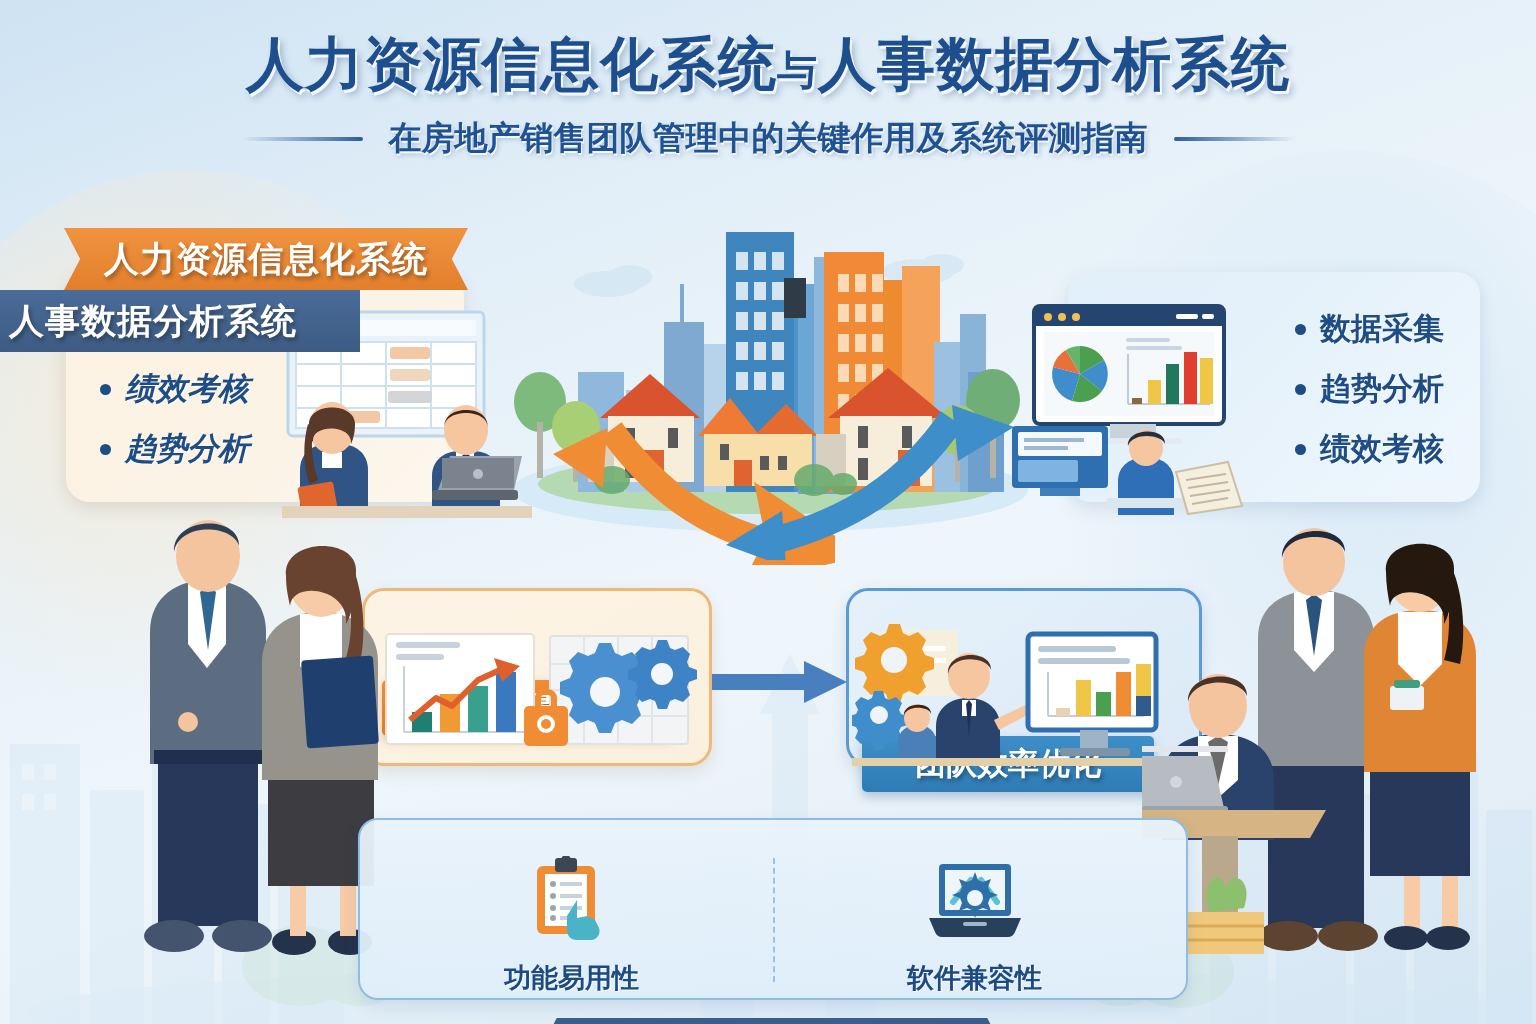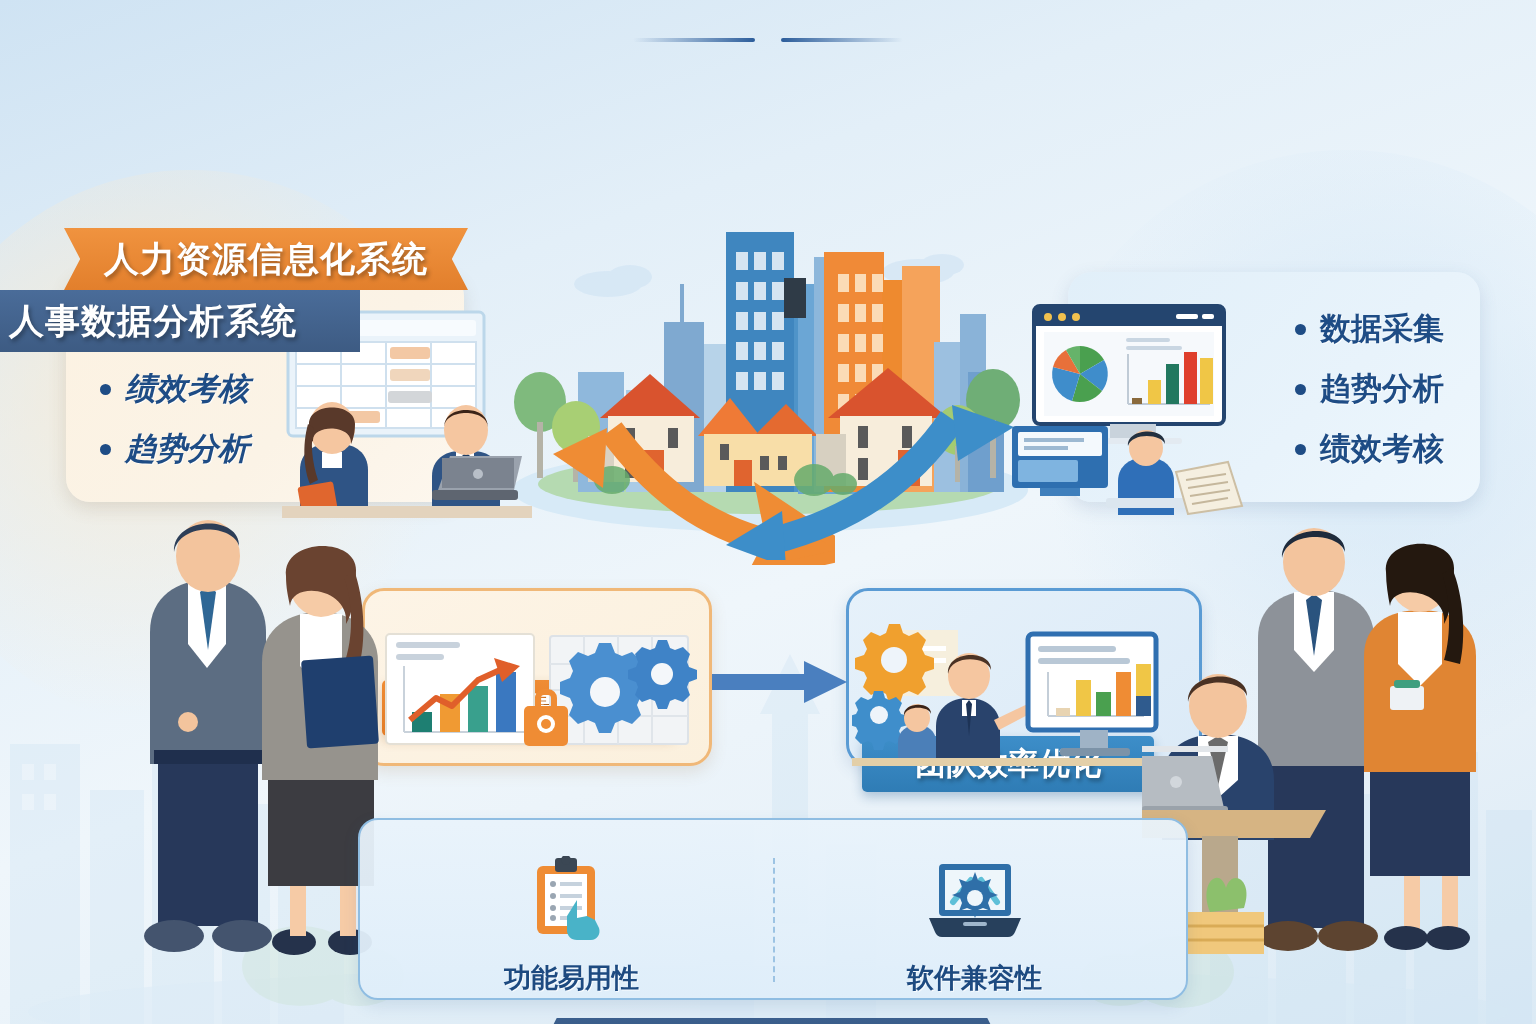--- a/index.html
+++ b/index.html
@@ -189,22 +189,26 @@
   <ellipse cx="768" cy="418" rx="740" ry="46" fill="#cfe4f4" opacity=".6"></ellipse>
   <g fill="#b9d9c4" opacity=".55">
     <ellipse cx="300" cy="372" rx="58" ry="40"></ellipse>
       <ellipse cx="360" cy="382" rx="44" ry="30"></ellipse>
     <ellipse cx="1180" cy="378" rx="54" ry="36"></ellipse>
       <ellipse cx="1120" cy="386" rx="40" ry="26"></ellipse>
   </g>
 </svg>
 
 <div class="abs head">
+  <div class="title">
+    <span>人力资源信息化系统</span><span class="conj">与</span><span>人事数据分析系统</span>
+  </div>
   <div class="subwrap">
     <div class="subline"></div>
+    <div class="subtitle">在房地产销售团队管理中的关键作用及系统评测指南</div>
     <div class="subline r"></div>
   </div>
 </div>
 
 <svg class="abs center-illu" viewBox="0 0 540 330">
   <ellipse cx="272" cy="268" rx="258" ry="42" fill="#d7eaf7"></ellipse>
   <ellipse cx="272" cy="262" rx="232" ry="30" fill="#a9d49a" opacity=".75"></ellipse>
   <g opacity=".6" fill="#cfe3f4">
     <ellipse cx="110" cy="62" rx="34" ry="13"></ellipse>
       <ellipse cx="132" cy="55" rx="22" ry="12"></ellipse>

